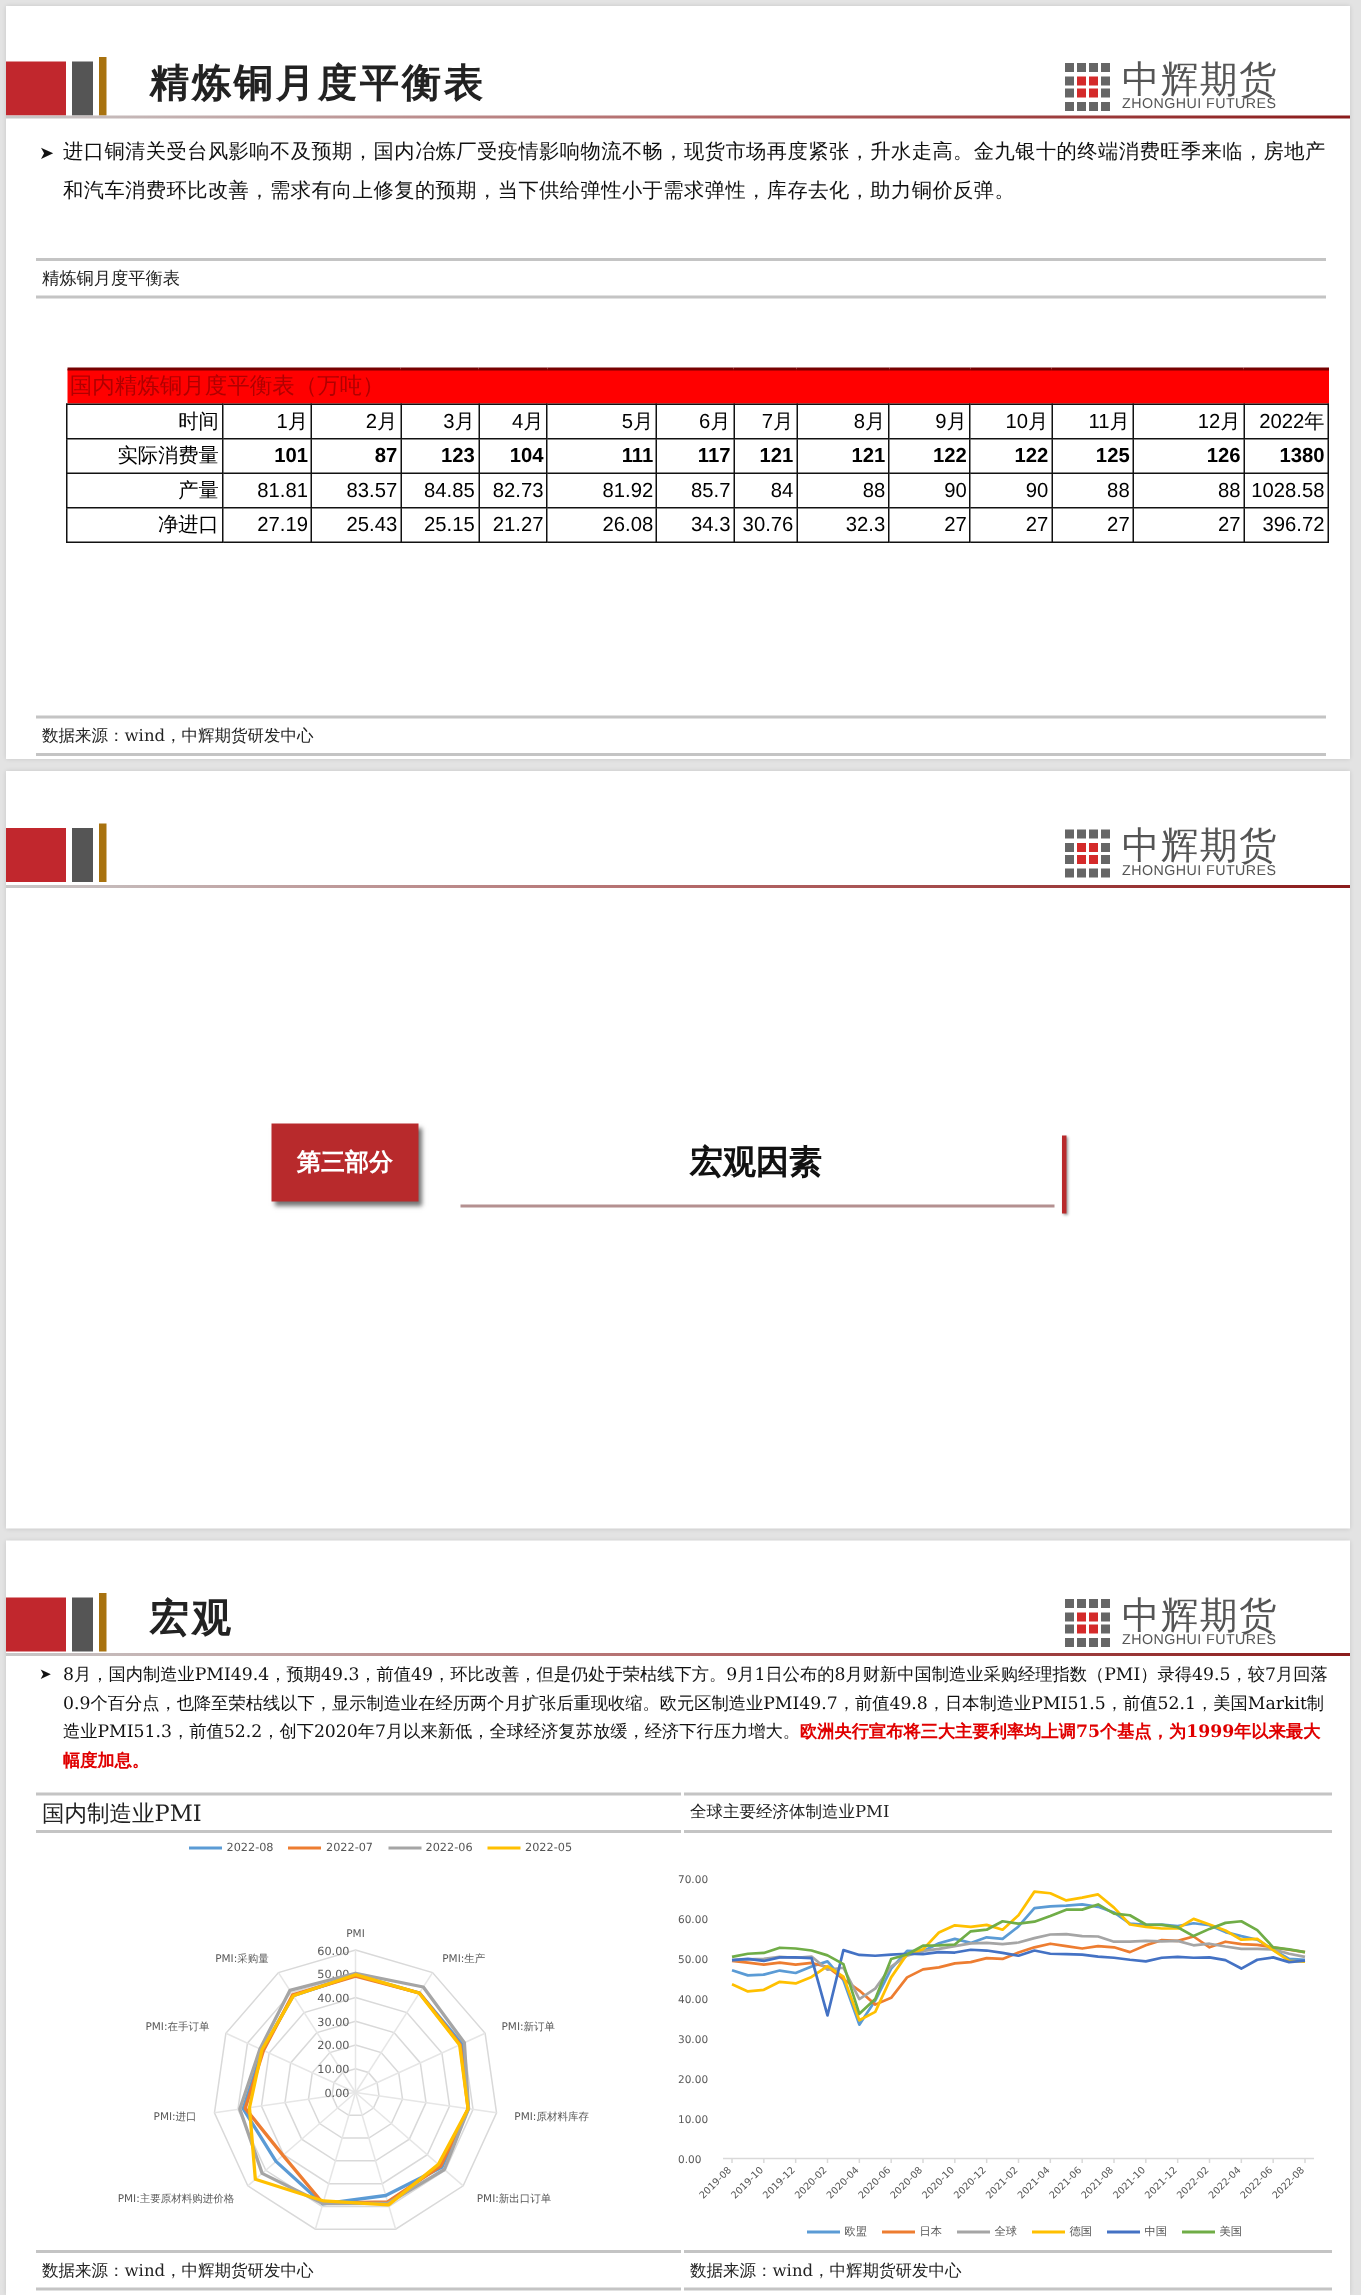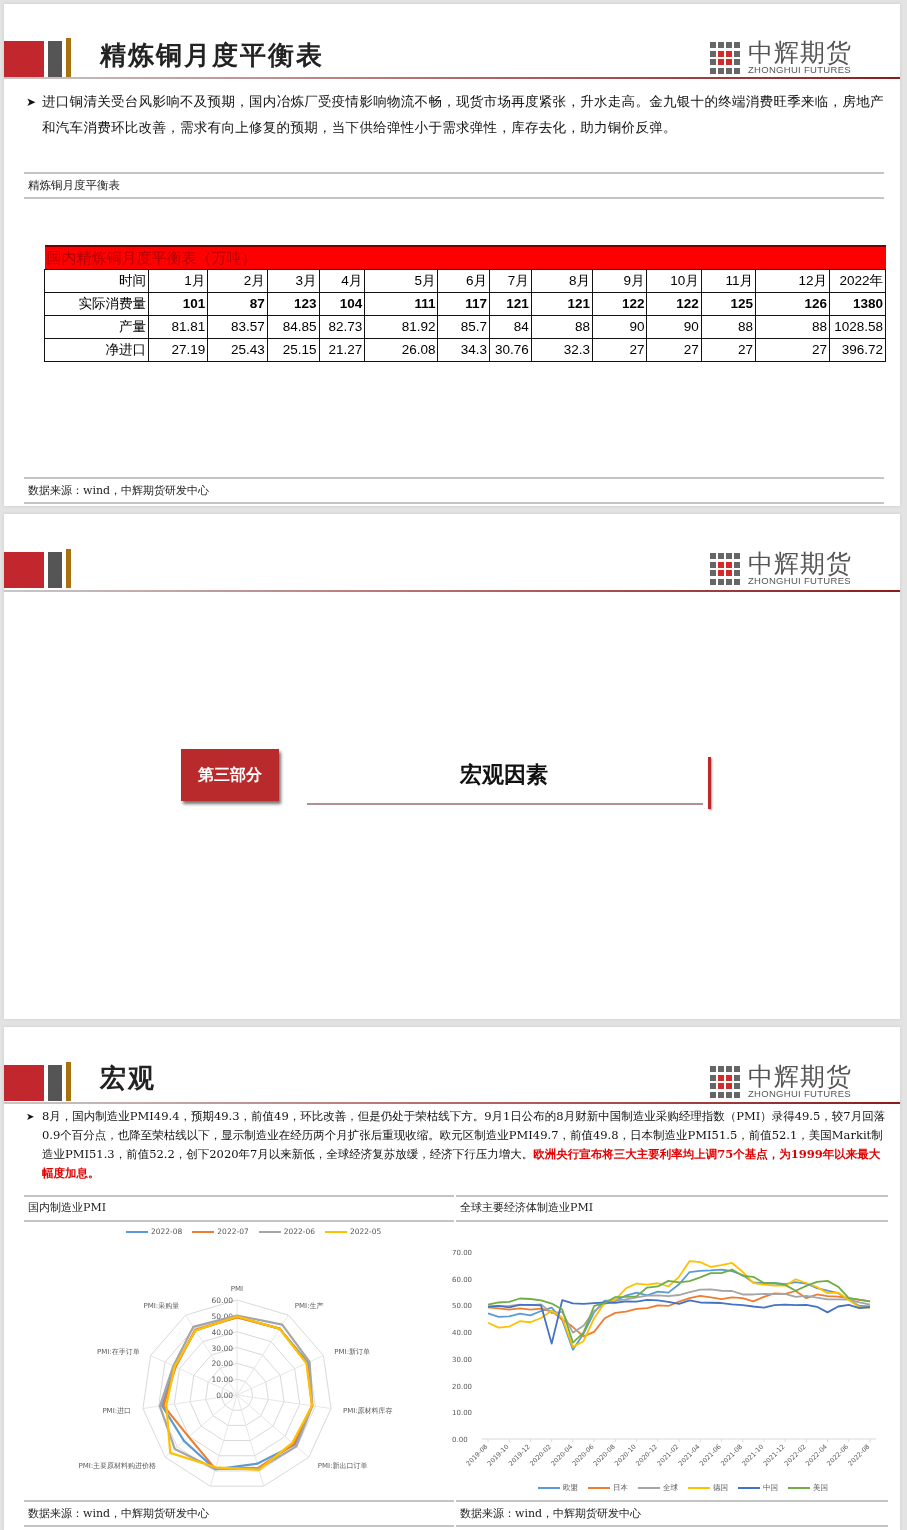--- a/index.html
+++ b/index.html
@@ -240,21 +240,21 @@
   <div class="hdr-line" style="top:75px;"></div>
 
   <div class="bullet" style="left:22px; top:80px; width:862px; font-size:11.5px; line-height:19px;">
     <span class="arrow" style="font-size:10px; top:0px;">➤</span>
     <div style="padding-left:16px;">
       <span>8月，国内制造业PMI49.4，预期49.3，前值49，环比改善，但是仍处于荣枯线下方。9月1日公布的8月财新中国制造业采购经理指数（PMI）录得49.5，较7月回落0.9个百分点，也降至荣枯线以下，显示制造业在经历两个月扩张后重现收缩。欧元区制造业PMI49.7，前值49.8，日本制造业PMI51.5，前值52.1，美国Markit制造业PMI51.3，前值52.2，创下2020年7月以来新低，全球经济复苏放缓，经济下行压力增大。</span><span class="hl">欧洲央行宣布将三大主要利率均上调75个基点，为1999年以来最大幅度加息。</span>
     </div>
   </div>
 
   <div class="rule" style="left:20px; top:168px; width:430px;"></div>
-  <div class="caption" style="left:24px; top:173px; font-size:11px;">国内制造业PMI</div>
+  <div class="caption" style="left:24px; top:173px; font-size:15px;">国内制造业PMI</div>
   <div class="rule" style="left:20px; top:193px; width:430px;"></div>
 
   <div class="legend" style="left:122px; top:200px;">
     <span class="li">
         <span class="sw" style="background:#5b9bd5"></span>
         <span>2022-08</span>
       </span>
     <span class="li">
         <span class="sw" style="background:#ed7d31"></span>
         <span>2022-07</span>

